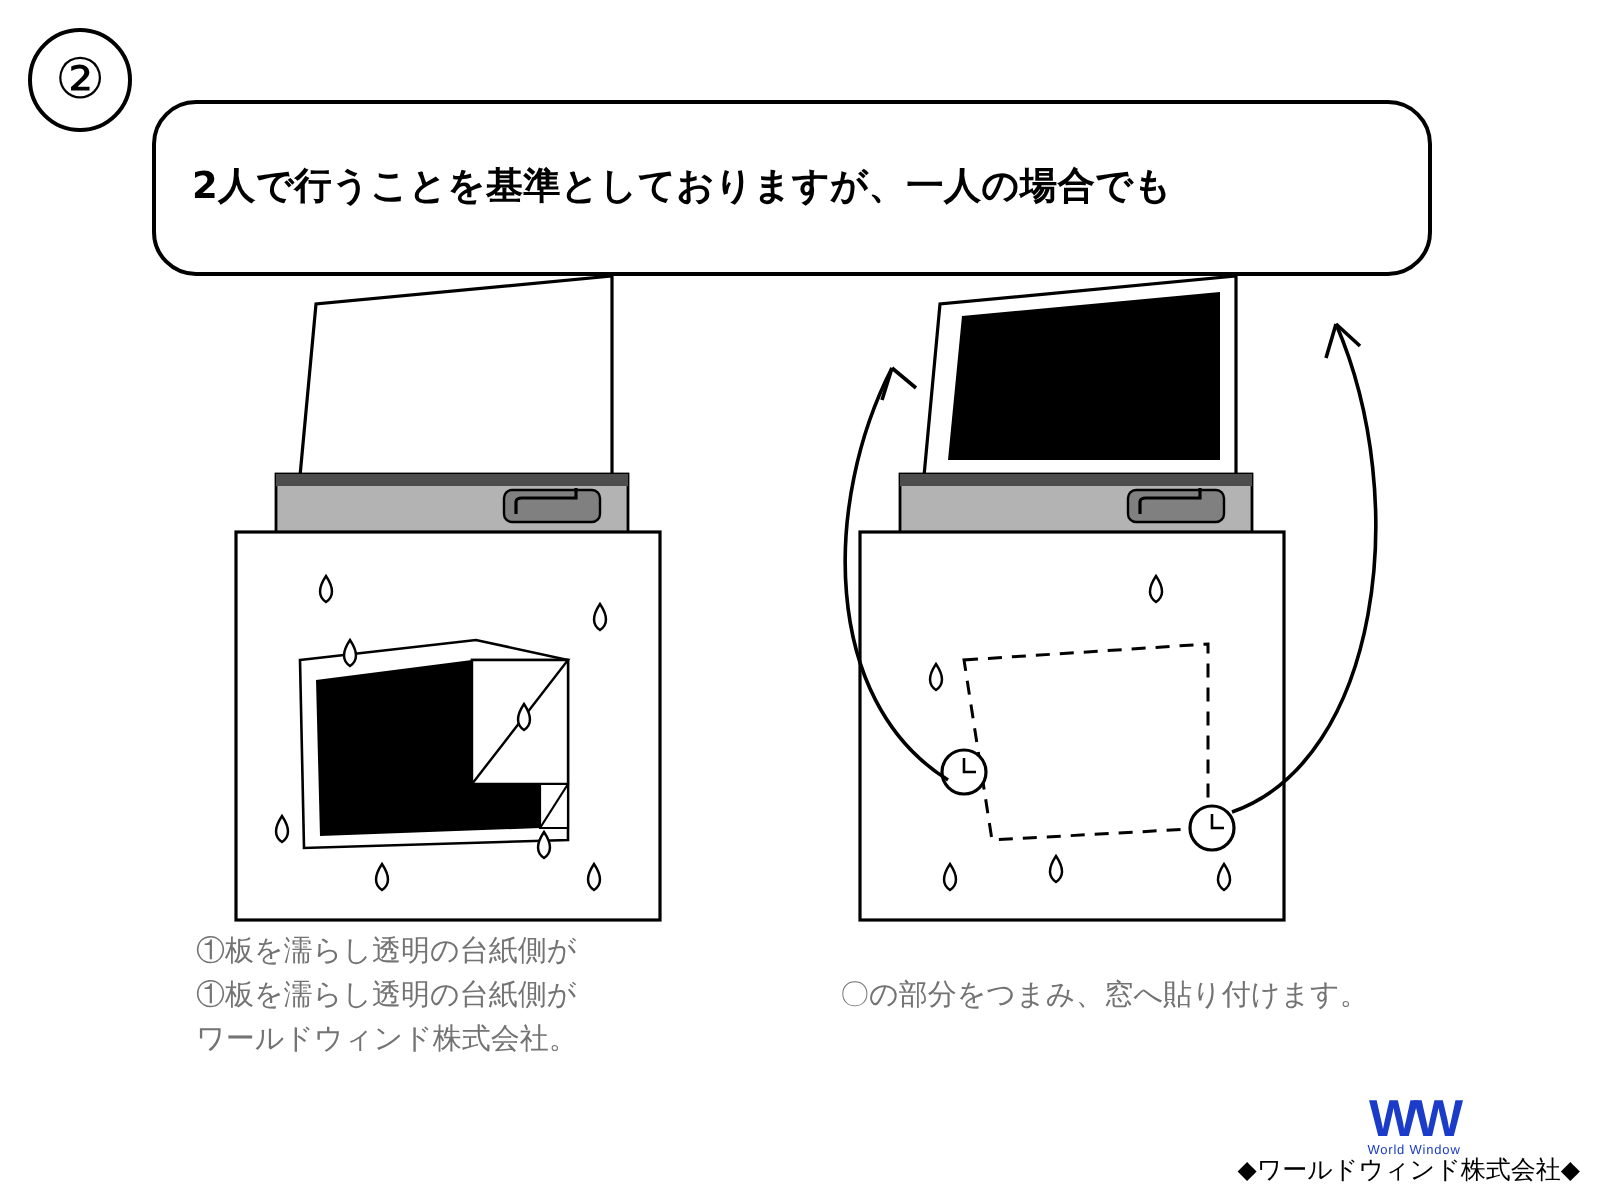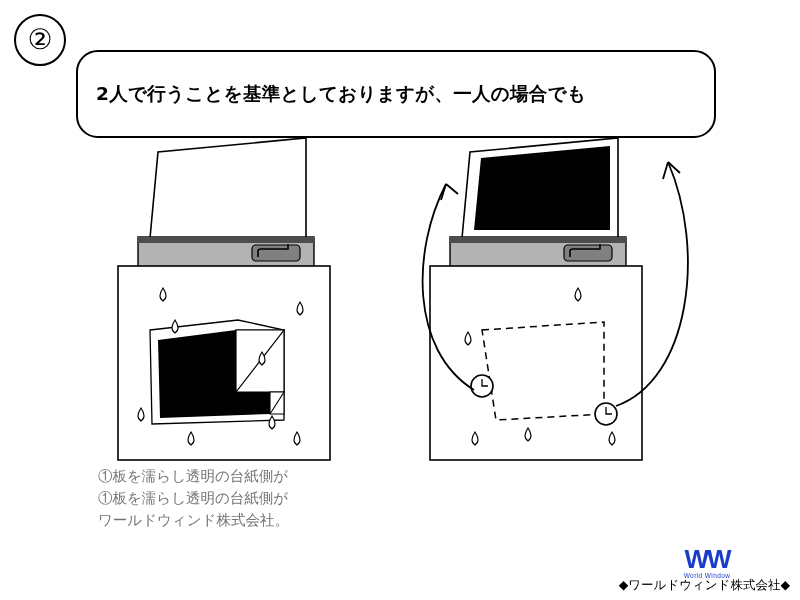--- a/index.html
+++ b/index.html
@@ -207,20 +207,21 @@
     </g>
   </svg>
 
   <div class="caption caption-left">
     <span class="l1">①板を濡らし透明の台紙側が</span>
     <span class="l2">①板を濡らし透明の台紙側が</span>
     <span class="l3">ワールドウィンド株式会社。</span>
   </div>
 
   <div class="caption caption-right">
+    <span class="l2">〇の部分をつまみ、窓へ貼り付けます。</span>
   </div>
 
   <div class="footer-logo">
     <div class="ww">WW</div>
     <div class="ww-sub">World Window</div>
   </div>
   <div class="footer-company">◆ワールドウィンド株式会社◆</div>
 
 </div>
 

